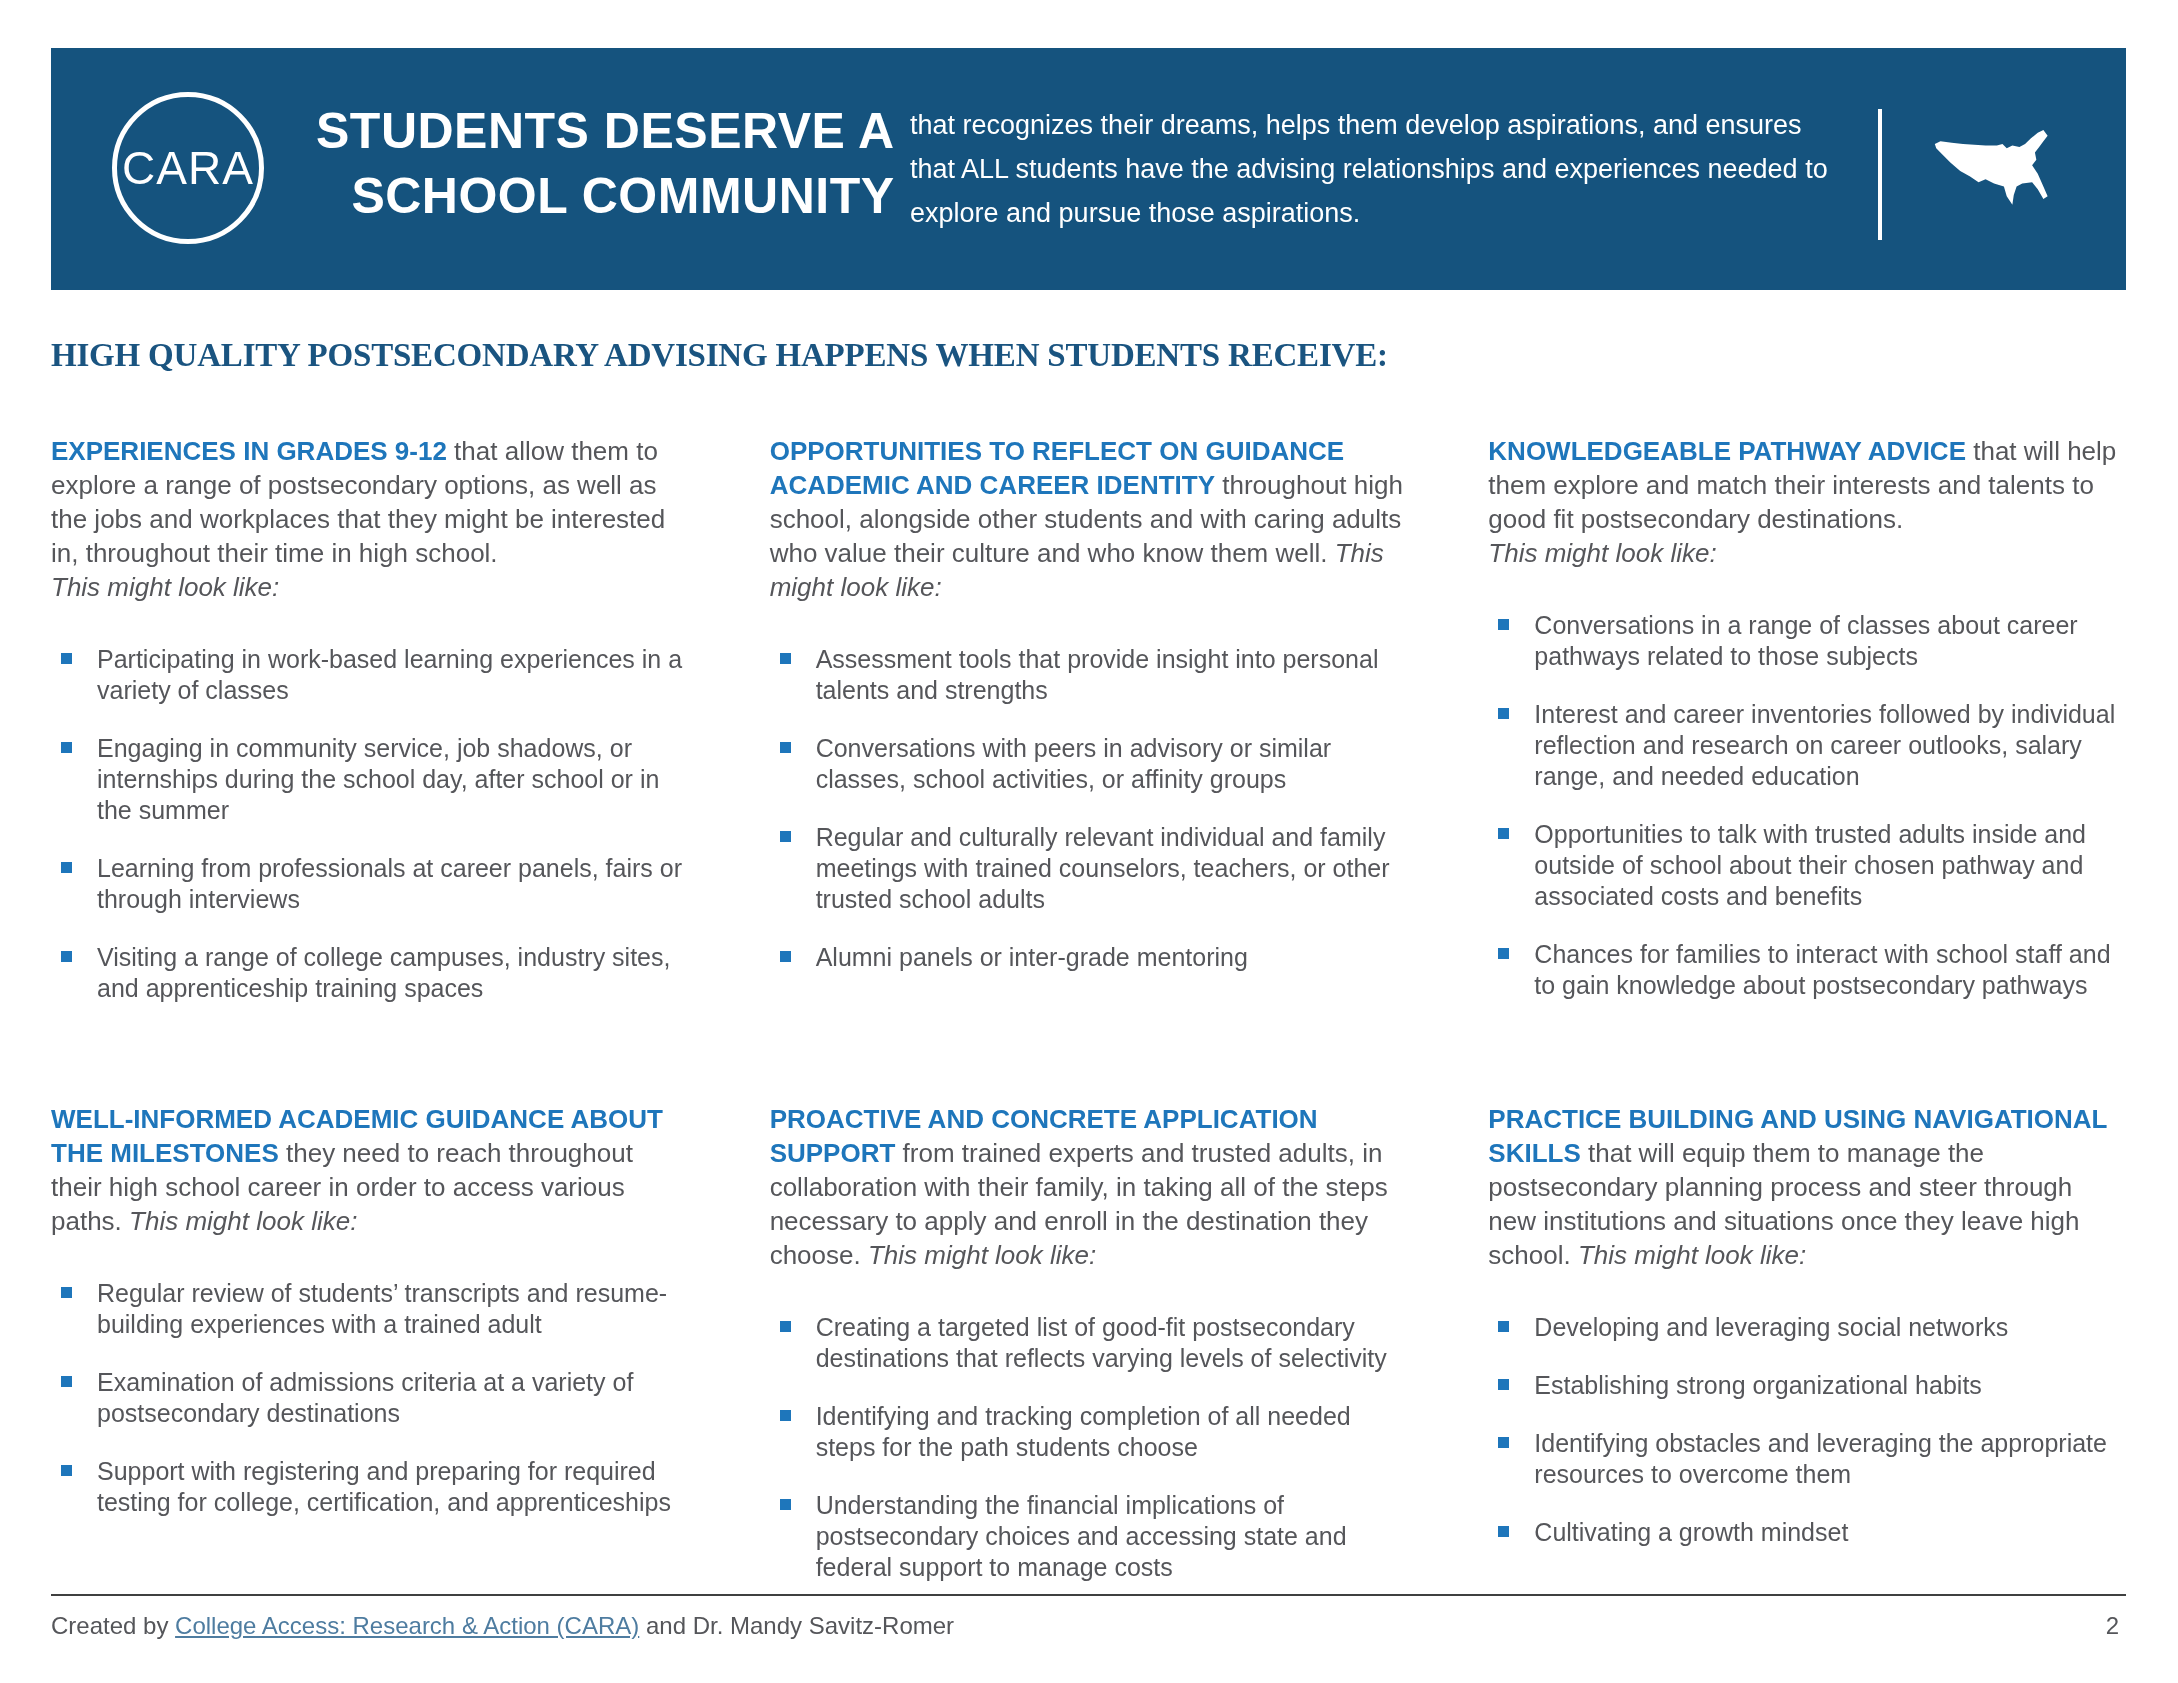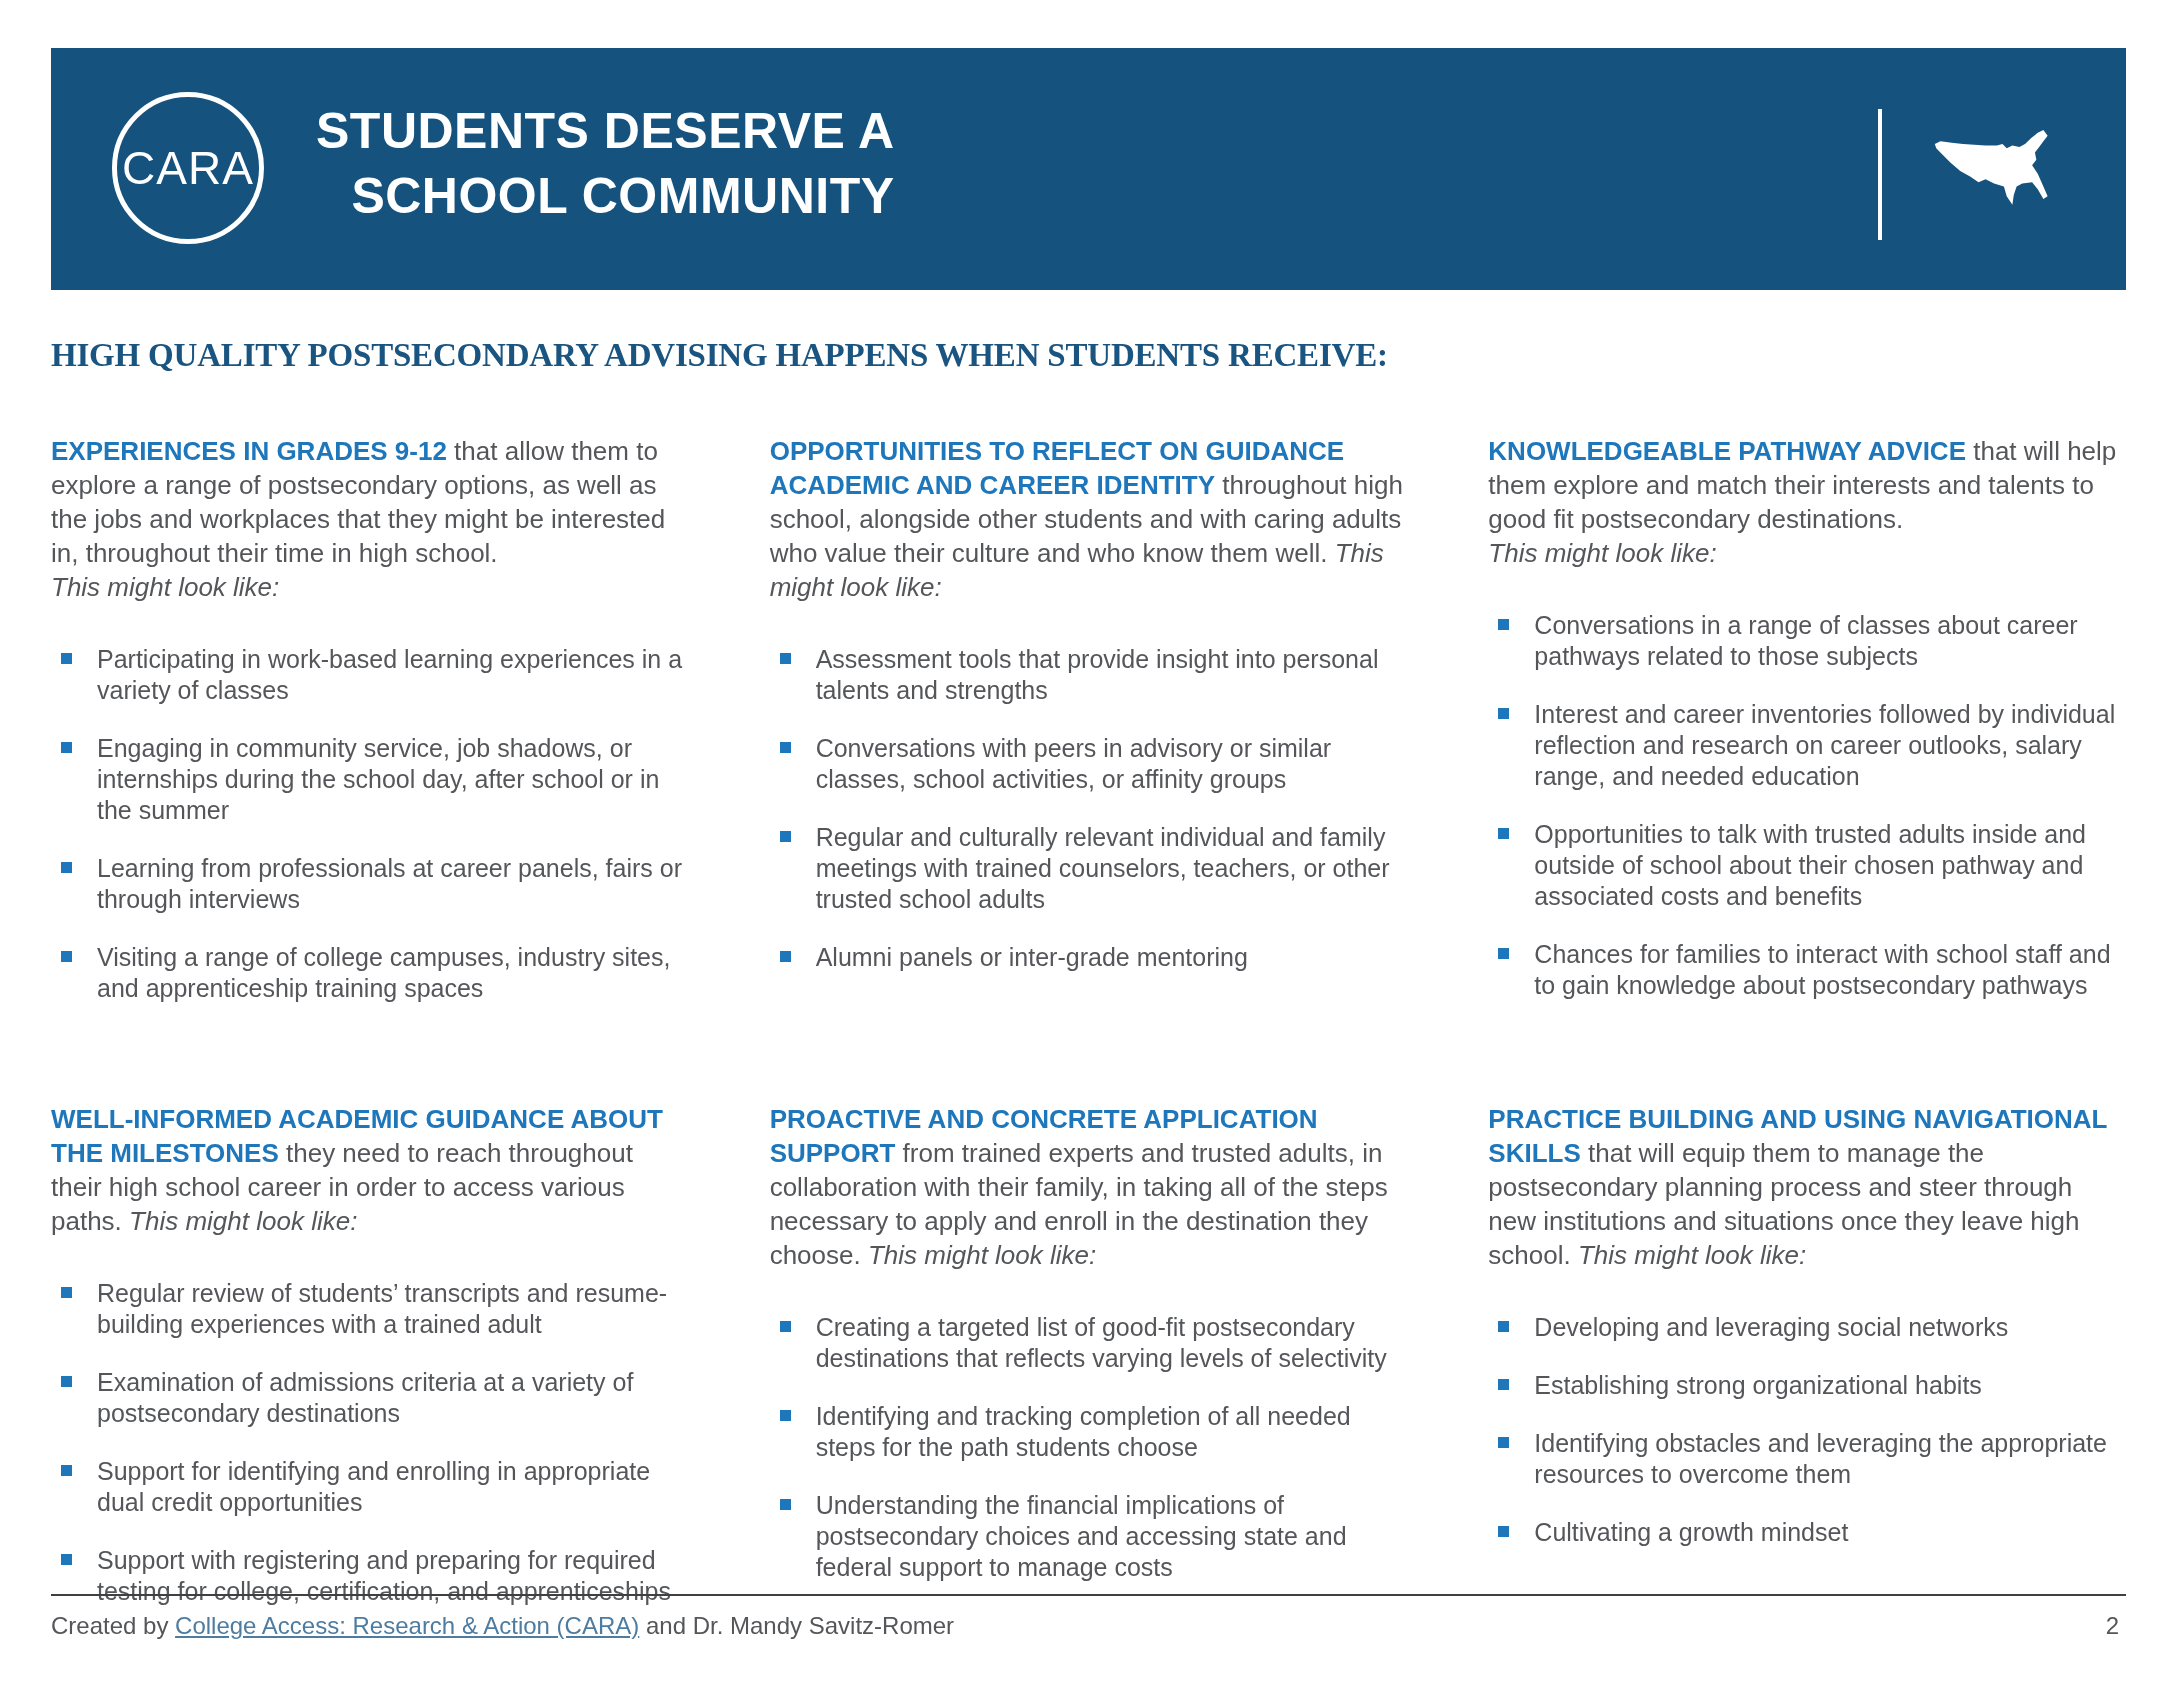--- a/index.html
+++ b/index.html
@@ -95,20 +95,21 @@
 </head>
 <body>
 
 <div class="page">
 
   <header class="band">
     <div class="logo">
       <span>CARA</span>
     </div>
     <h1 class="band-title"><span>STUDENTS DESERVE A</span><br><span>SCHOOL COMMUNITY</span></h1>
+    <p class="band-desc">that recognizes their dreams, helps them develop aspirations, and ensures that ALL students have the advising relationships and experiences needed to explore and pursue those aspirations.</p>
     <div class="band-divider"></div>
     <svg class="usa-map" viewBox="0 0 100 62" aria-hidden="true">
       <path d="M2,13 L6,11 L14,12 L22,13 L30,13.5 L38,14 L46,14 L50,13 L53,16 L57,14 L62,15 L66,13 L70,9 L75,5 L79,3 L82,7 L79,11 L76,15 L73,19 L74,24 L71,28 L75,34 L79,43 L82,50 L79,52 L75,45 L71,40 L64,41 L60,43 L58,49 L57,56 L53,50 L51,43 L44,41 L38,38 L33,40 L27,36 L20,32 L13,26 L7,20 L3,16 Z"></path>
     </svg>
   </header>
 
   <h2 class="main-heading">HIGH QUALITY POSTSECONDARY ADVISING HAPPENS WHEN STUDENTS RECEIVE:</h2>
 
   <main class="grid">
 
@@ -140,21 +141,20 @@
         <li><span class="sq"></span><span>Opportunities to talk with trusted adults inside and outside of school about their chosen pathway and associated costs and benefits</span></li>
         <li><span class="sq"></span><span>Chances for families to interact with school staff and to gain knowledge about postsecondary pathways</span></li>
       </ul>
     </section>
 
     <section class="cell">
       <p class="intro"><span class="lead">WELL-INFORMED ACADEMIC GUIDANCE ABOUT THE MILESTONES</span><span> they need to reach throughout their high school career in order to access various paths. </span><span class="cta">This might look like:</span></p>
       <ul class="bullets">
         <li><span class="sq"></span><span>Regular review of students’ transcripts and resume-building experiences with a trained adult</span></li>
         <li><span class="sq"></span><span>Examination of admissions criteria at a variety of postsecondary destinations</span></li>
-        <li><span class="sq"></span><span>Support for identifying and enrolling in appropriate dual credit opportunities</span></li>
         <li><span class="sq"></span><span>Support with registering and preparing for required testing for college, certification, and apprenticeships</span></li>
       </ul>
     </section>
 
     <section class="cell">
       <p class="intro"><span class="lead">PROACTIVE AND CONCRETE APPLICATION SUPPORT</span><span> from trained experts and trusted adults, in collaboration with their family, in taking all of the steps necessary to apply and enroll in the destination they choose. </span><span class="cta">This might look like:</span></p>
       <ul class="bullets">
         <li><span class="sq"></span><span>Creating a targeted list of good-fit postsecondary destinations that reflects varying levels of selectivity</span></li>
         <li><span class="sq"></span><span>Identifying and tracking completion of all needed steps for the path students choose</span></li>
         <li><span class="sq"></span><span>Understanding the financial implications of postsecondary choices and accessing state and federal support to manage costs</span></li>

